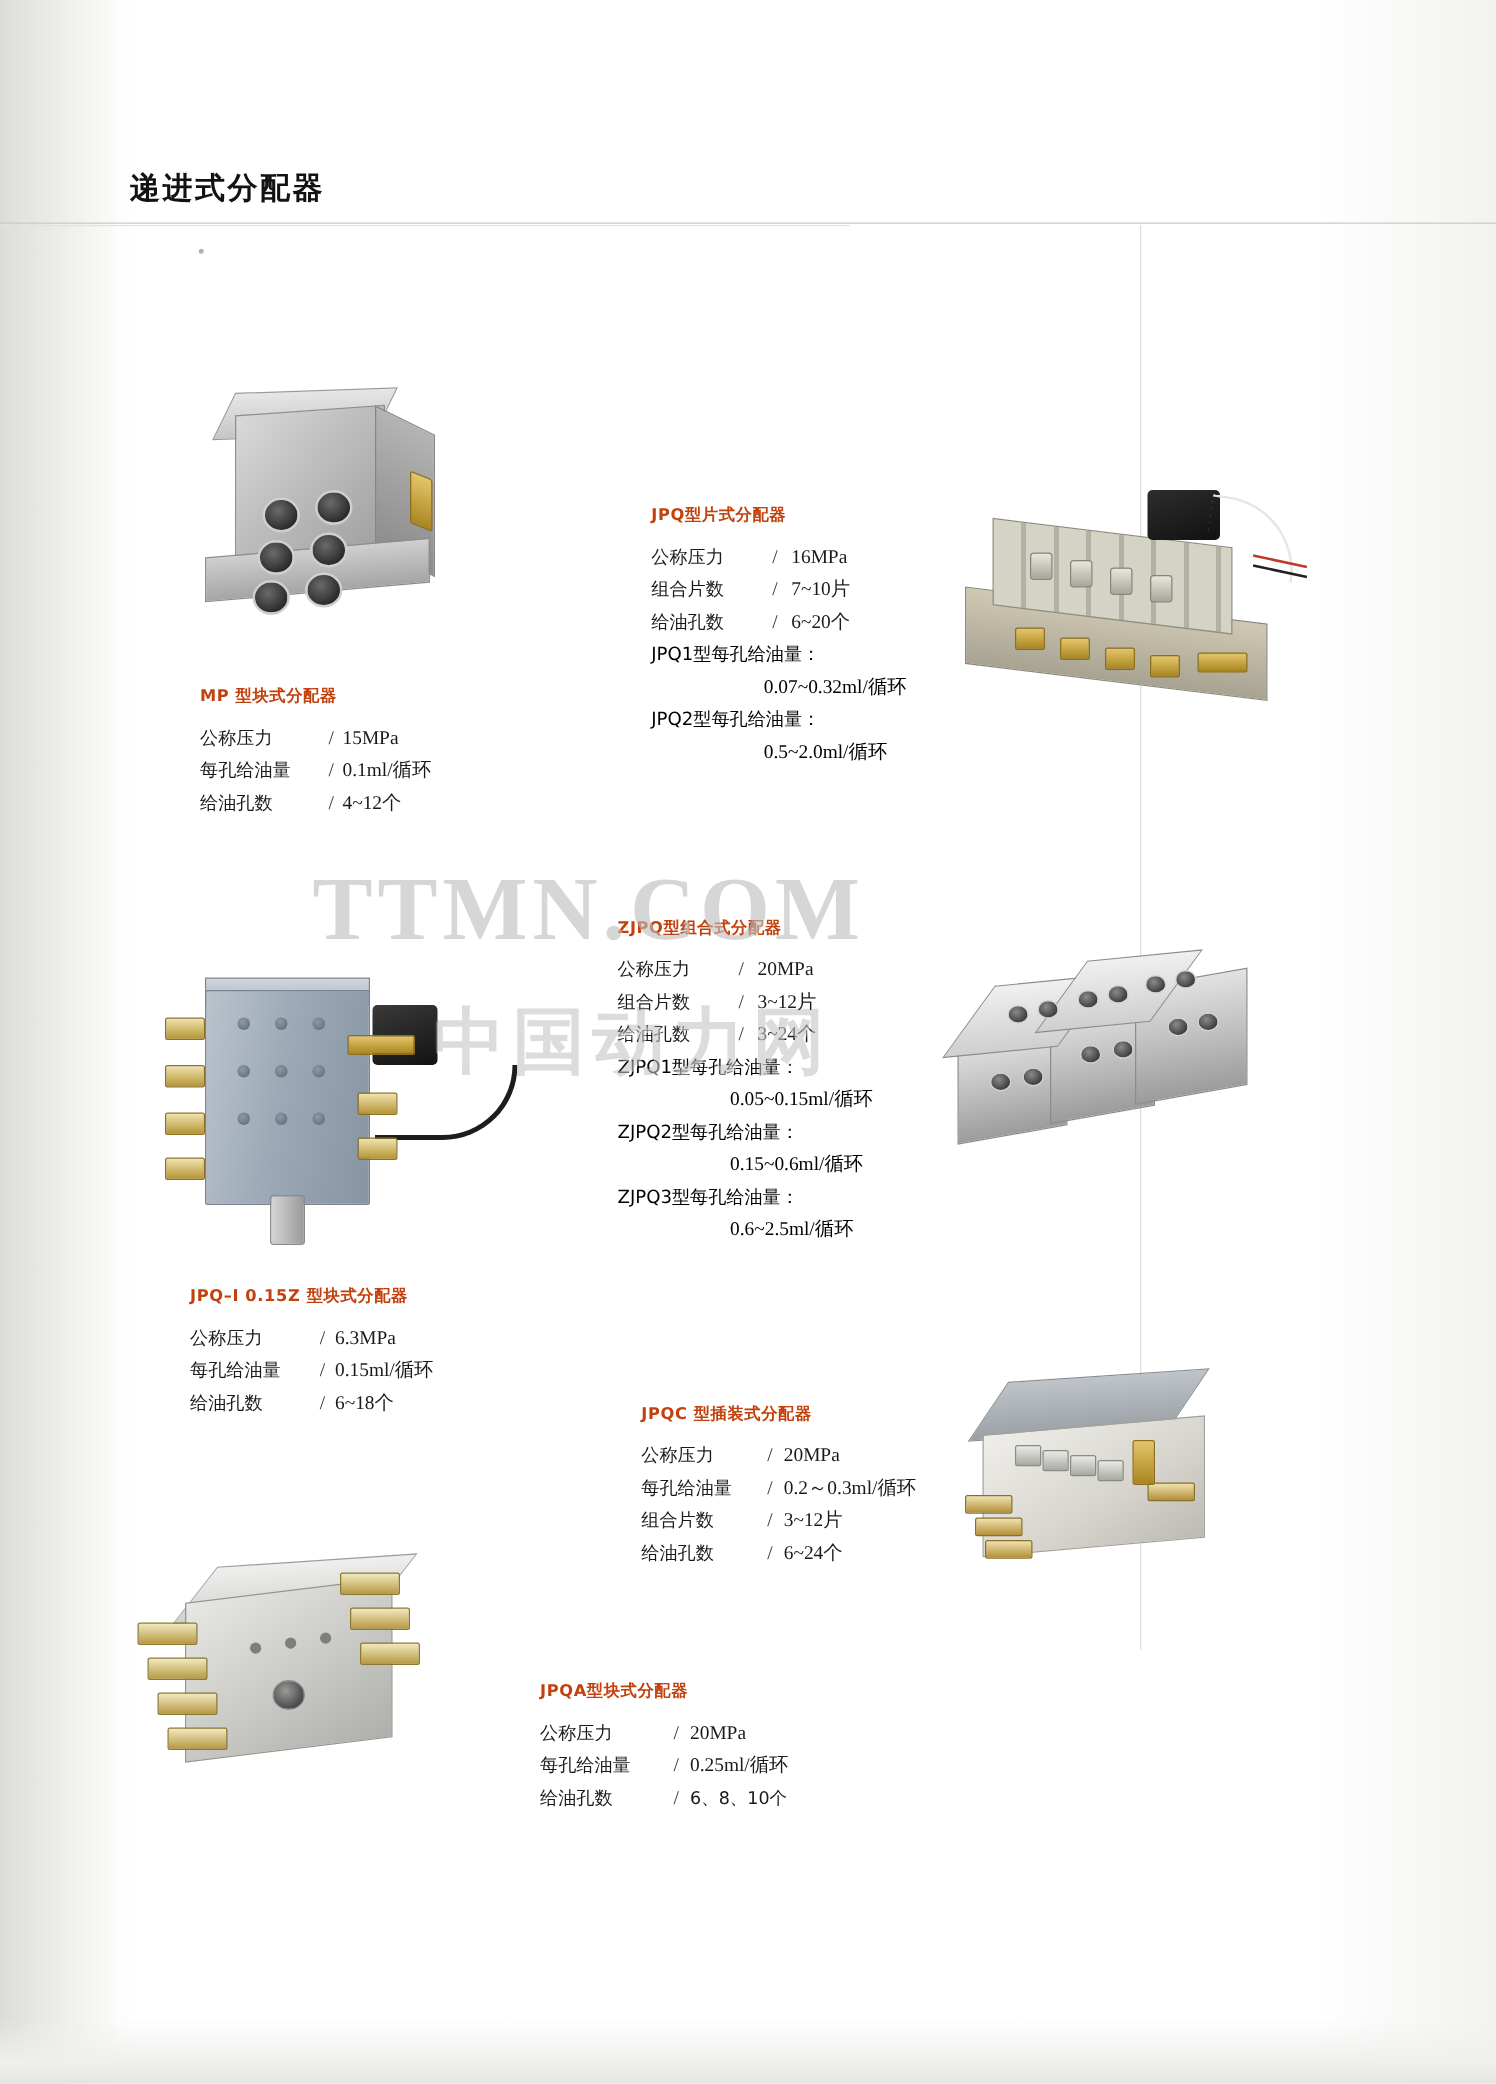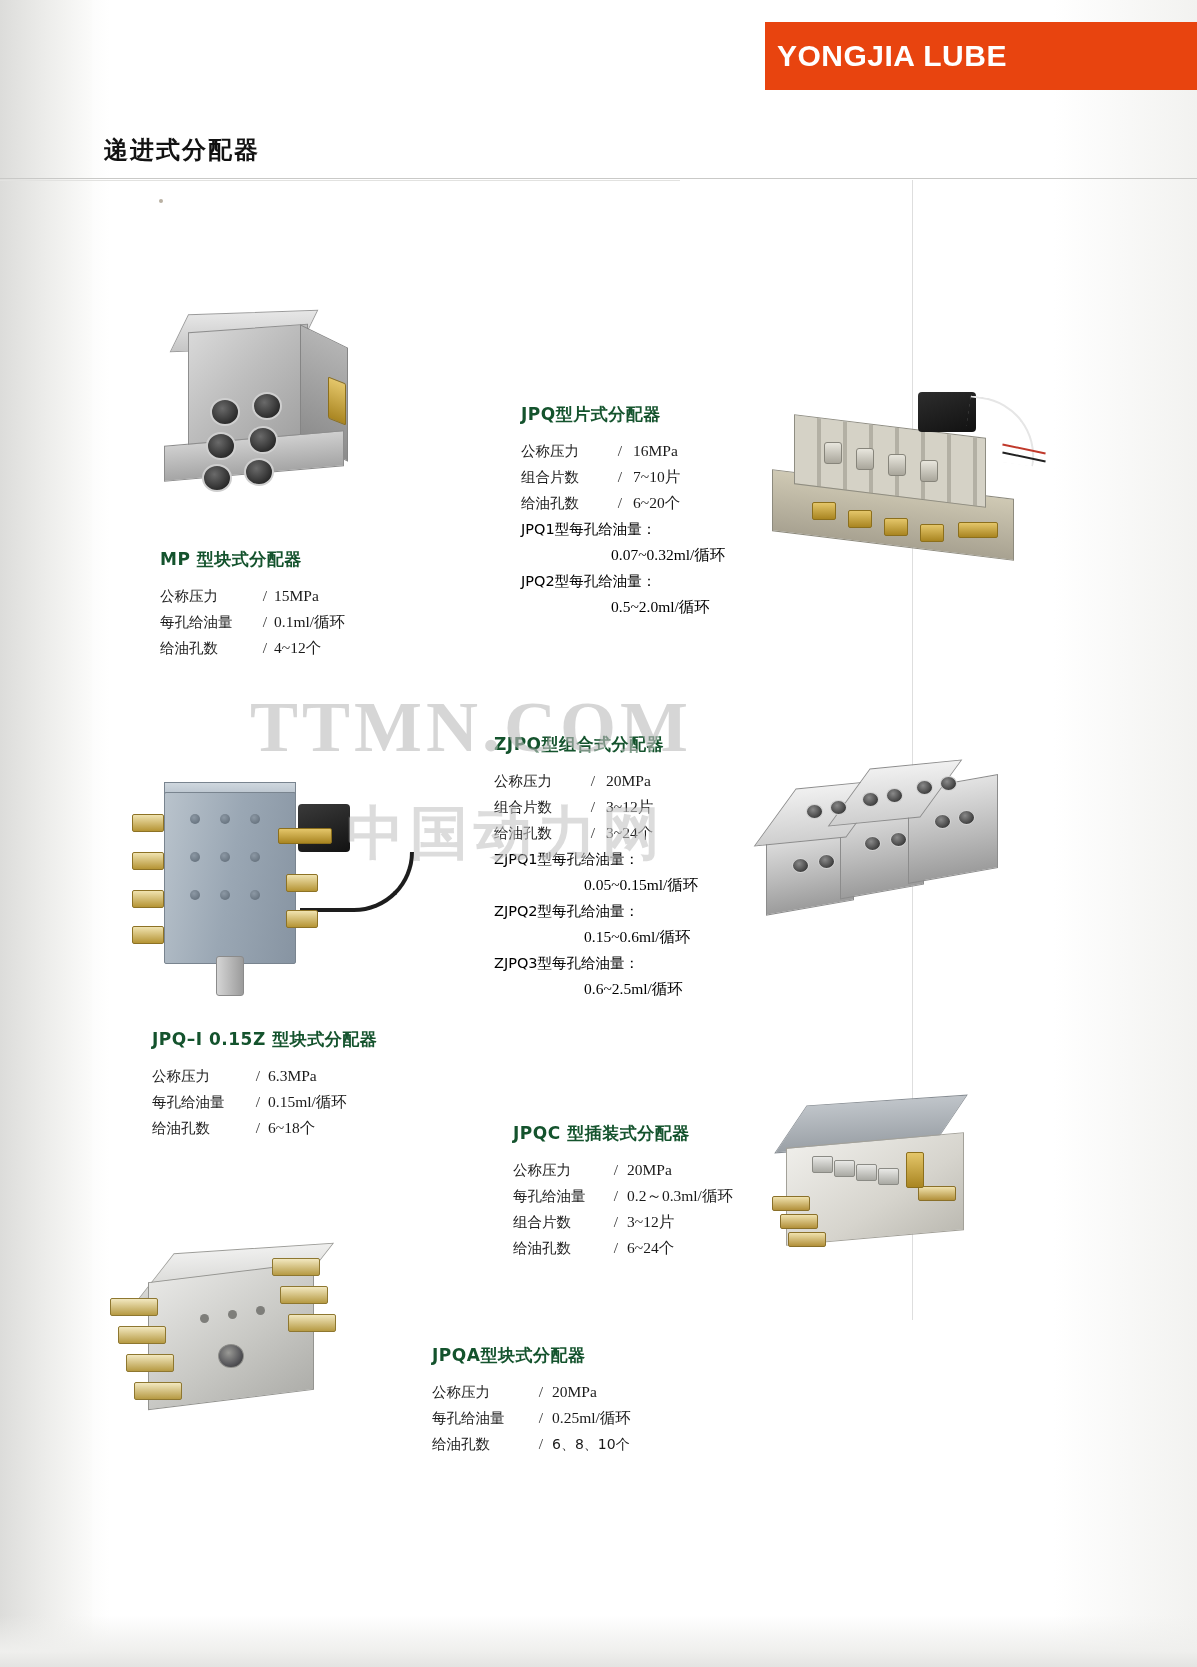--- a/index.html
+++ b/index.html
@@ -106,22 +106,22 @@
     background: #dedede;
   }
 
   
   .spec-block {
     position: absolute;
   }
   .spec-title {
     font-family: "DejaVu Sans", sans-serif;
     font-weight: bold;
-    font-size: 17px;
-    color: #14532d;
+    font-size: 13px;
+    color: #c2410c;
     margin-bottom: 12px;
     letter-spacing: 0.5px;
     white-space: nowrap;
   }
   .spec-row {
     display: flex;
     align-items: baseline;
     font-size: 15.5px;
     color: #1a1a1a;
     line-height: 25px;
@@ -445,21 +445,20 @@
 </style>
 </head>
 <body>
 
 <div class="page-bg"></div>
 <div class="page-edge-left"></div>
 <div class="page-edge-bottom"></div>
 <div class="speck"></div>
 
 <div class="header">
-  <div class="header-en">YONGJIA LUBE</div>
 </div>
 
 <div class="page-title">递进式分配器</div>
 <div class="title-rule"></div>
 <div class="title-rule-2"></div>
 <div class="vert-rule"></div>
 
 <div class="product" style="left:150px; top:310px; width:230px; height:200px;">
   <div class="mp-top"></div>
   <div class="mp-body"></div>

